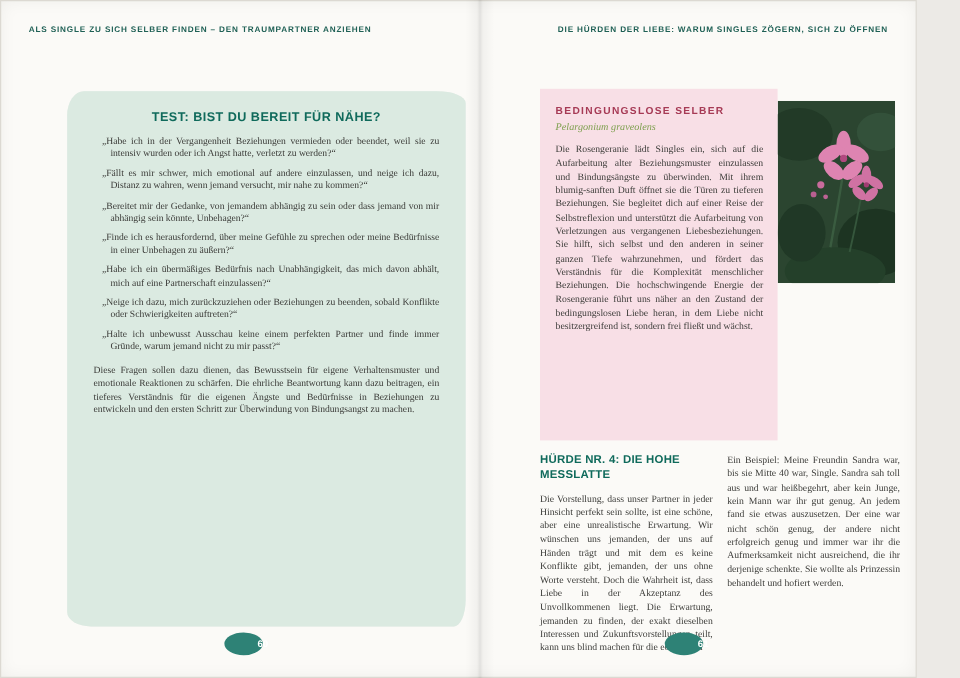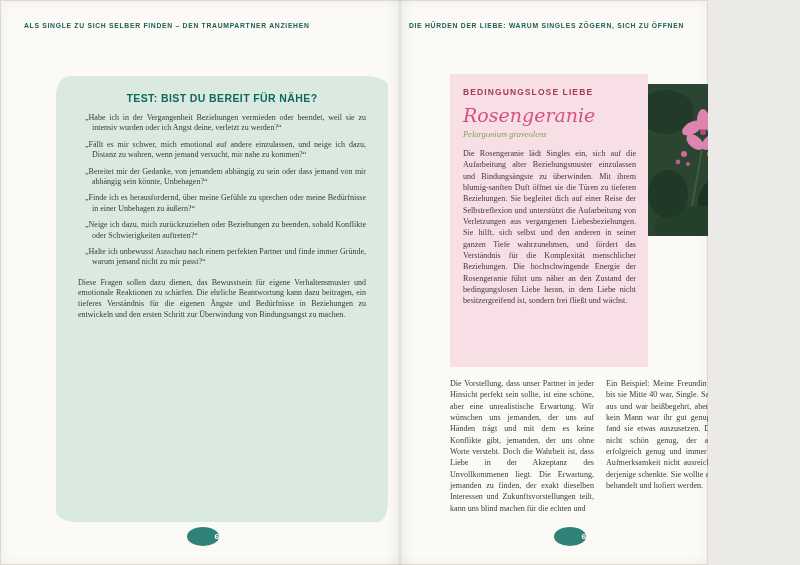--- a/index.html
+++ b/index.html
@@ -1,20 +1,20 @@
 <!DOCTYPE html>
 <html lang="de"><head>
 <meta charset="utf-8">
 <style>
   * { margin:0; padding:0; box-sizing:border-box; }
   html,body { width:800px; height:565px; }
   body { background:#eceae6; font-family:"Liberation Serif", serif; }
 
   .spread {
-    position:relative; width:708px; height:565px;
+    position:relative; width:764px; height:565px;
     background:#fbfaf7;
     box-shadow: inset 0 0 0 1px #dcd9d2, inset 0 0 14px rgba(0,0,0,0.06);
     overflow:hidden;
   }
   .fold {
     position:absolute; left:388px; top:0; width:24px; height:100%;
     background:linear-gradient(to right, rgba(0,0,0,0) 0%, rgba(0,0,0,0.04) 40%,
       rgba(0,0,0,0.10) 50%, rgba(0,0,0,0.04) 60%, rgba(0,0,0,0) 100%);
   }
 
@@ -136,35 +136,35 @@
 <body>
 
 <div class="spread">
 
   <div class="running-head left">ALS SINGLE ZU SICH SELBER FINDEN – DEN TRAUMPARTNER ANZIEHEN</div>
   <div class="running-head right">DIE HÜRDEN DER LIEBE: WARUM SINGLES ZÖGERN, SICH ZU ÖFFNEN</div>
 
   <div class="watercolor">
     <h2 class="test-title">TEST: BIST DU BEREIT FÜR NÄHE?</h2>
     <ul class="question-list">
-      <li>„Habe ich in der Vergangenheit Beziehungen vermieden oder beendet, weil sie zu intensiv wurden oder ich Angst deine, verletzt zu werden?“</li>
+      <li>„Habe ich in der Vergangenheit Beziehungen vermieden oder beendet, weil sie zu intensiv wurden oder ich Angst hatte, verletzt zu werden?“</li>
       <li>„Fällt es mir schwer, mich emotional auf andere einzulassen, und neige ich dazu, Distanz zu wahren, wenn jemand versucht, mir nahe zu kommen?“</li>
       <li>„Bereitet mir der Gedanke, von jemandem abhängig zu sein oder dass jemand von mir abhängig sein könnte, Unbehagen?“</li>
       <li>„Finde ich es herausfordernd, über meine Gefühle zu sprechen oder meine Bedürfnisse in einer Unbehagen zu äußern?“</li>
+      <li>„Habe ich ein übermäßiges Bedürfnis nach Unabhängigkeit, das mich davon abhält, mich auf eine Partnerschaft einzulassen?“</li>
       <li>„Neige ich dazu, mich zurückzuziehen oder Beziehungen zu beenden, sobald Konflikte oder Schwierigkeiten auftreten?“</li>
-      <li>„Halte ich unbewusst Ausschau nach einem perfekten Partner und finde immer Gründe, warum jemand nicht zu mir passt?“</li>
+      <li>„Halte ich unbewusst Ausschau keine einem perfekten Partner und finde immer Gründe, warum jemand nicht zu mir passt?“</li>
     </ul>
     <p class="test-outro">Diese Fragen sollen dazu dienen, das Bewusstsein für eigene Verhaltensmuster und emotionale Reaktionen zu schärfen. Die ehrliche Beantwortung kann dazu beitragen, ein tieferes Verständnis für die eigenen Ängste und Bedürfnisse in Beziehungen zu entwickeln und den ersten Schritt zur Überwindung von Bindungsangst zu machen.</p>
   </div>
 
   <div class="page-num left">60</div>
 
   <div class="plant-box">
-    <div class="plant-kicker">BEDINGUNGSLOSE LIEBE</div>
-    <div class="plant-title">Rosengeranie</div>
+    <div class="plant-kicker">BEDINGUNGSLOSE SELBER</div>
     <div class="plant-latin">Pelargonium graveolens</div>
     <p class="plant-body">Die Rosengeranie lädt Singles ein, sich auf die Aufarbeitung alter Beziehungsmuster einzulassen und Bindungsängste zu überwinden. Mit ihrem blumig-sanften Duft öffnet sie die Türen zu tieferen Beziehungen. Sie begleitet dich auf einer Reise der Selbstreflexion und unterstützt die Aufarbeitung von Verletzungen aus vergangenen Liebesbeziehungen. Sie hilft, sich selbst und den anderen in seiner ganzen Tiefe wahrzunehmen, und fördert das Verständnis für die Komplexität menschlicher Beziehungen. Die hochschwingende Energie der Rosengeranie führt uns näher an den Zustand der bedingungslosen Liebe heran, in dem Liebe nicht besitzergreifend ist, sondern frei fließt und wächst.</p>
   </div>
 
   <div class="photo">
     <svg viewBox="0 0 98 152" width="98" height="152" preserveAspectRatio="none">
       <rect width="98" height="152" fill="#2b4530"></rect>
       <ellipse cx="18" cy="28" rx="28" ry="22" fill="#223a27"></ellipse>
       <ellipse cx="82" cy="118" rx="32" ry="28" fill="#1d3422"></ellipse>
       <ellipse cx="48" cy="142" rx="42" ry="20" fill="#24402a"></ellipse>
@@ -189,20 +189,21 @@
       </g>
       <circle cx="74" cy="70" r="2.2" fill="#a03c72"></circle>
       <circle cx="36" cy="70" r="3" fill="#c96b9c"></circle>
       <circle cx="30" cy="78" r="2.4" fill="#b85f90"></circle>
       <circle cx="40" cy="80" r="2" fill="#bd6294"></circle>
     </svg>
   </div>
 
   <div class="section">
     <div class="col">
+      <h3 class="section-heading">HÜRDE NR. 4: DIE HOHE MESSLATTE</h3>
       <p class="body-par">Die Vorstellung, dass unser Partner in jeder Hinsicht perfekt sein sollte, ist eine schöne, aber eine unrealistische Erwartung. Wir wünschen uns jemanden, der uns auf Händen trägt und mit dem es keine Konflikte gibt, jemanden, der uns ohne Worte versteht. Doch die Wahrheit ist, dass Liebe in der Akzeptanz des Unvollkommenen liegt. Die Erwartung, jemanden zu finden, der exakt dieselben Interessen und Zukunftsvorstellungen teilt, kann uns blind machen für die echten und</p>
     </div>
     <div class="col">
       <p class="body-par">Ein Beispiel: Meine Freundin Sandra war, bis sie Mitte 40 war, Single. Sandra sah toll aus und war heißbegehrt, aber kein Junge, kein Mann war ihr gut genug. An jedem fand sie etwas auszusetzen. Der eine war nicht schön genug, der andere nicht erfolgreich genug und immer war ihr die Aufmerksamkeit nicht ausreichend, die ihr derjenige schenkte. Sie wollte als Prinzessin behandelt und hofiert werden.</p>
     </div>
   </div>
 
   <div class="page-num right">61</div>
 
   <div class="fold"></div>

